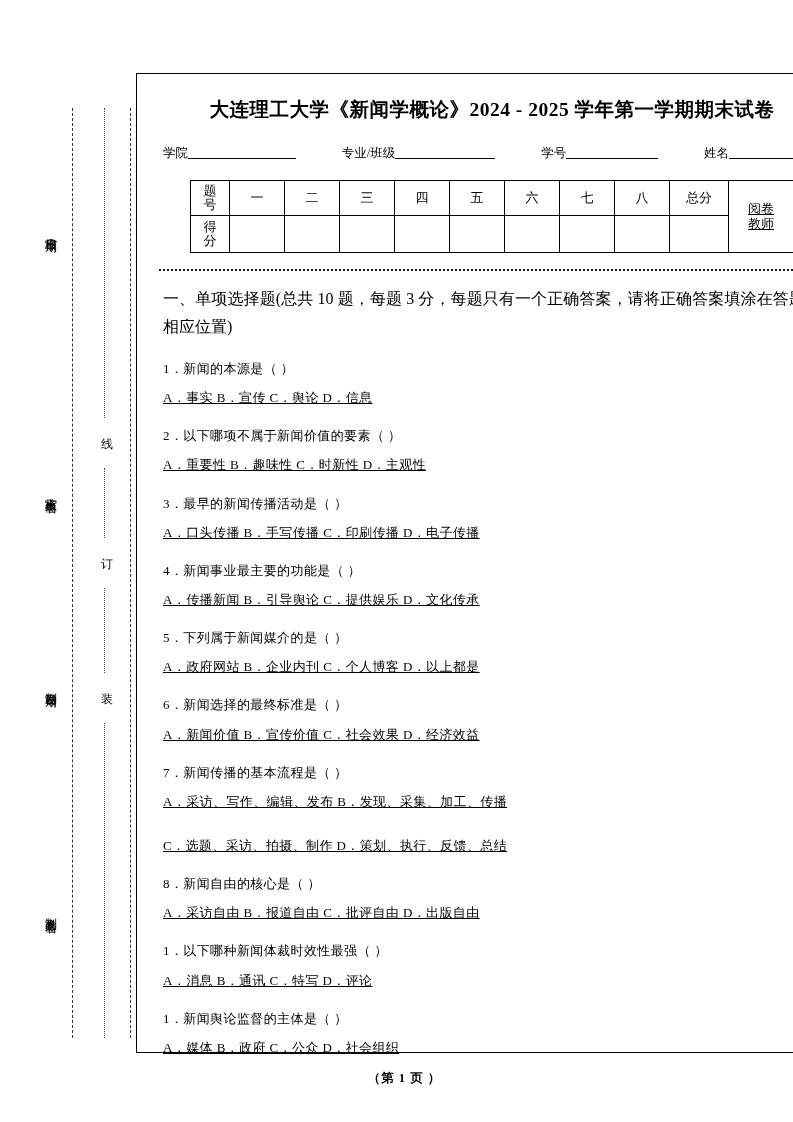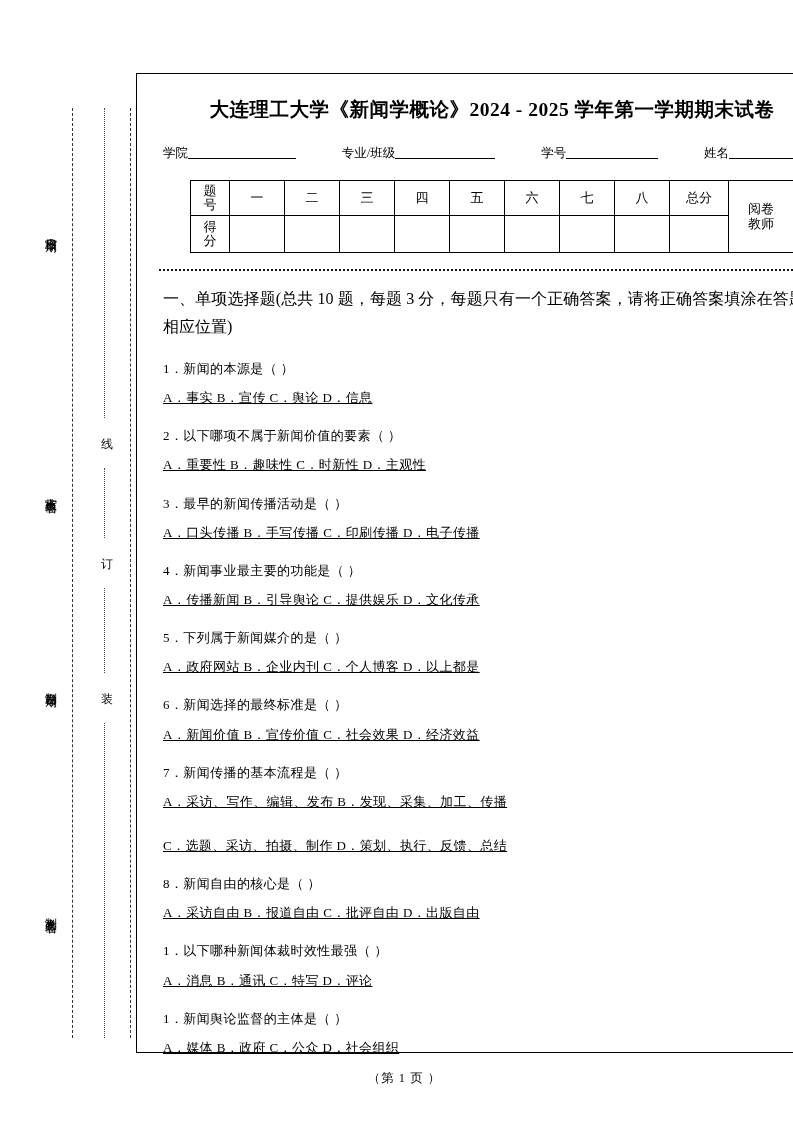--- a/index.html
+++ b/index.html
@@ -131,21 +131,21 @@
     line-height: 1.05;
     font-size: 13px;
   }
   td.hdr-cell span { display: block; }
   td.num-cell { width: 54px; }
   td.total-cell { width: 58px; }
   td.teacher-cell {
     width: 64px;
     line-height: 1.15;
   }
-  td.teacher-cell span { display: block; }
+  td.teacher-cell span { display: block; text-decoration: underline; }
   tr.row2 td { height: 36px; }
 
   
   .divider {
     margin: 16px 22px 0 22px;
     border-top: 2px dotted #111;
   }
 
   
   .body {
@@ -172,21 +172,21 @@
   }
   .opts.second { margin-top: 24px; }
 
   .pagefoot {
     position: absolute;
     left: 16px;
     right: 0;
     top: 1070px;
     text-align: center;
     font-size: 12.5px;
-    font-weight: normal;
+    font-weight: bold;
     letter-spacing: 1px;
   }
 </style>
 </head>
 <body>
 
 <div class="page">
 
   <div class="left-margin">
     <div class="dashed-v outer"></div>

